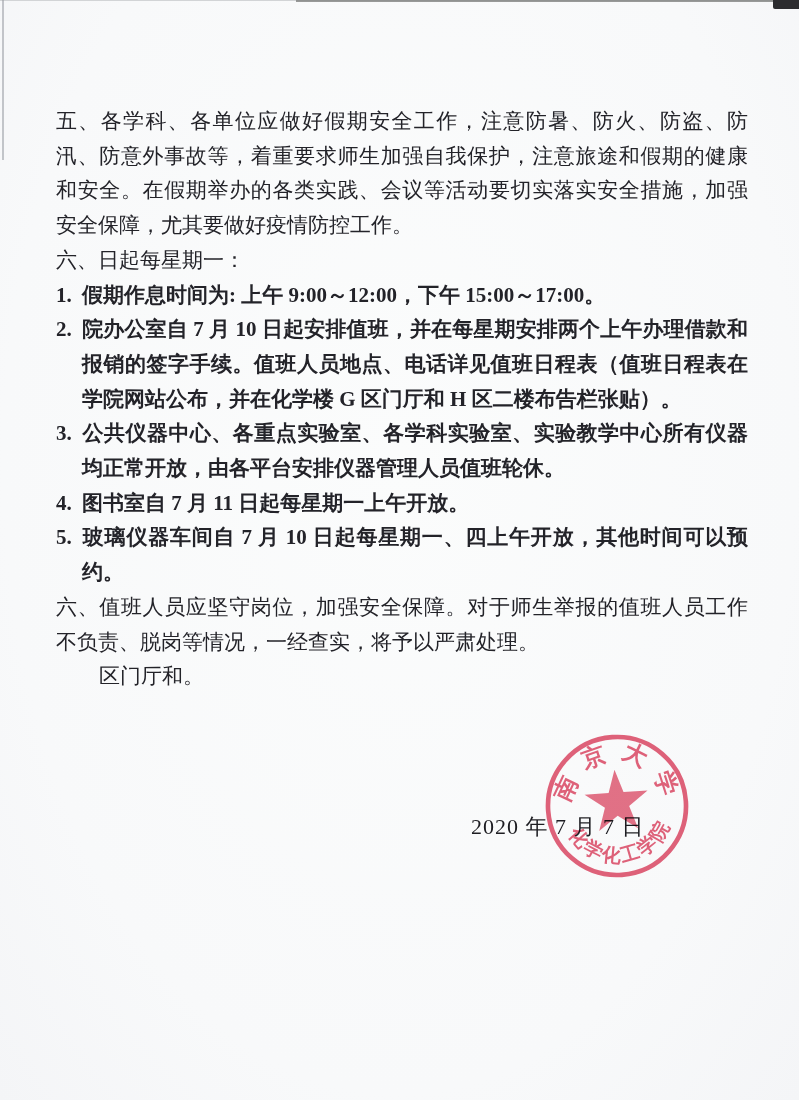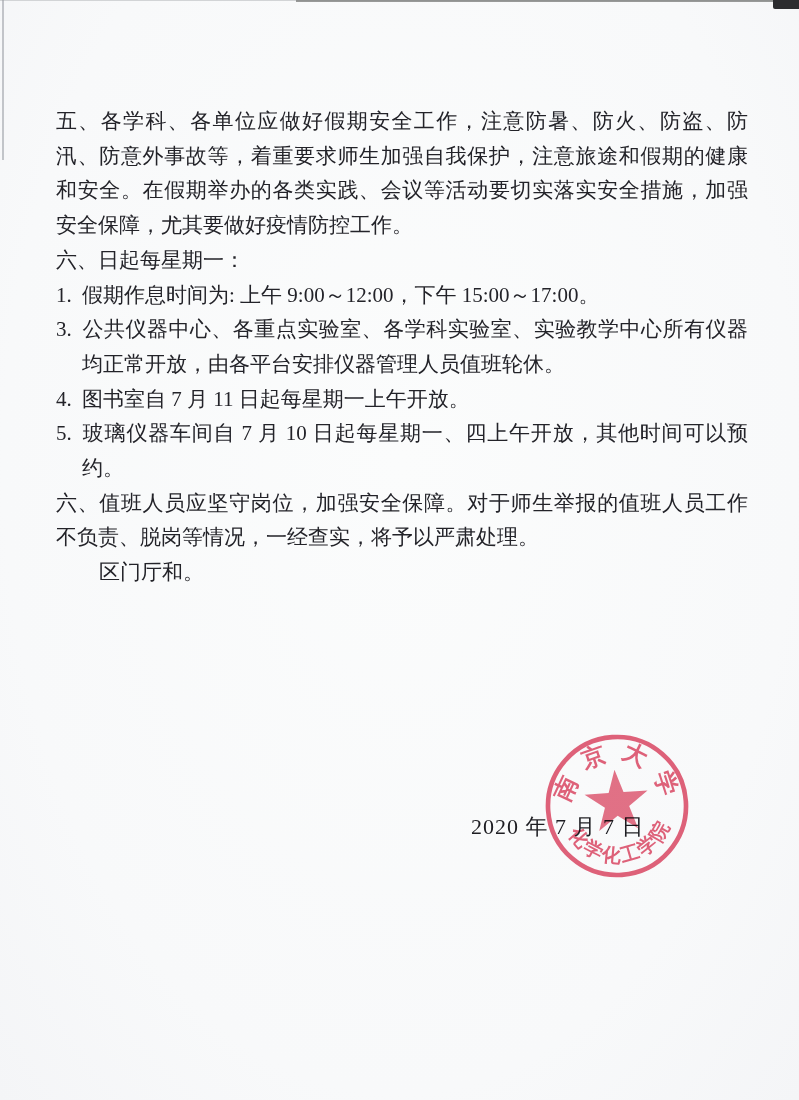--- a/index.html
+++ b/index.html
@@ -18,21 +18,21 @@
   .corner-mark { position:absolute; top:0; right:0; width:26px; height:9px; background:#2c2c2f; border-radius:0 0 0 2px; }
   .left-scan-line { position:absolute; top:0; left:2px; width:2px; height:160px; background:#979aa2; opacity:.55; }
 
   
   .doc {
     position:absolute; left:56px; top:104px; width:692px;
     font-size:21px; line-height:34.7px;
     text-align:justify; text-justify:inter-ideograph;
   }
   .doc p { margin:0; }
-  ol.duty { list-style:none; margin:0; padding:0; }
+  ol.duty { list-style:none; margin:0; padding:0;font-weight:bold; }
   ol.duty li { padding-left:26px; text-indent:-26px; }
   ol.duty .num { display:inline-block; width:26px; text-indent:0; }
   .notice { text-indent:43px; }
 
   .date {
     position:absolute; left:471px; top:813px;
     font-size:22px; line-height:28px; letter-spacing:1px; color:#1d1d22;
     white-space:nowrap;
   }
 
@@ -54,20 +54,21 @@
   <div class="top-hairline"></div>
   <div class="top-scan-line"></div>
   <div class="corner-mark"></div>
   <div class="left-scan-line"></div>
 
   <div class="doc">
     <p>五、各学科、各单位应做好假期安全工作，注意防暑、防火、防盗、防汛、防意外事故等，着重要求师生加强自我保护，注意旅途和假期的健康和安全。在假期举办的各类实践、会议等活动要切实落实安全措施，加强安全保障，尤其要做好疫情防控工作。</p>
     <p>六、日起每星期一：</p>
     <ol class="duty">
       <li><span class="num">1.</span><span>假期作息时间为: 上午 9:00～12:00，下午 15:00～17:00。</span></li>
+      <li><span class="num">2.</span><span>院办公室自 7 月 10 日起安排值班，并在每星期安排两个上午办理借款和报销的签字手续。值班人员地点、电话详见值班日程表（值班日程表在学院网站公布，并在化学楼 G 区门厅和 H 区二楼布告栏张贴）。</span></li>
       <li><span class="num">3.</span><span>公共仪器中心、各重点实验室、各学科实验室、实验教学中心所有仪器均正常开放，由各平台安排仪器管理人员值班轮休。</span></li>
       <li><span class="num">4.</span><span>图书室自 7 月 11 日起每星期一上午开放。</span></li>
       <li><span class="num">5.</span><span>玻璃仪器车间自 7 月 10 日起每星期一、四上午开放，其他时间可以预约。</span></li>
     </ol>
     <p>六、值班人员应坚守岗位，加强安全保障。对于师生举报的值班人员工作不负责、脱岗等情况，一经查实，将予以严肃处理。</p>
     <p class="notice">区门厅和。</p>
   </div>
 
   <div class="date">2020 年 7 月 7 日</div>
 

